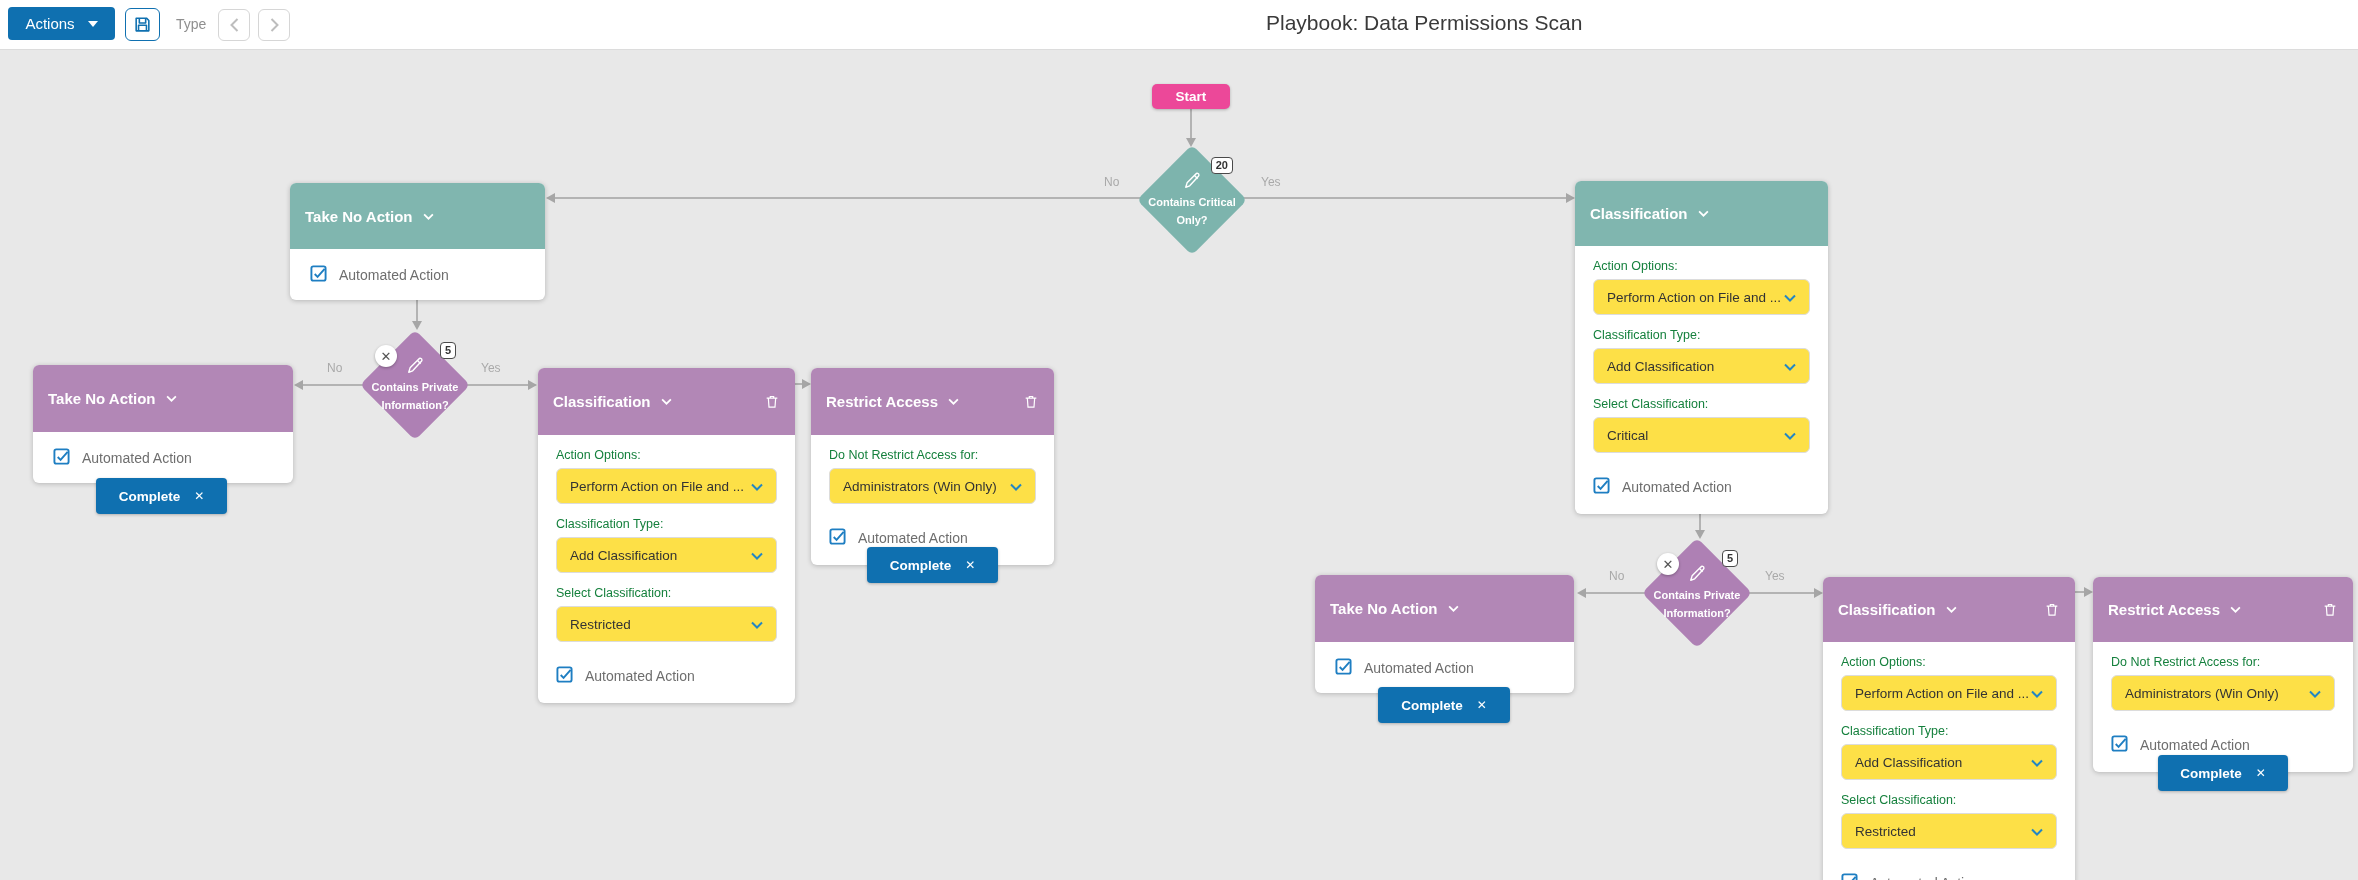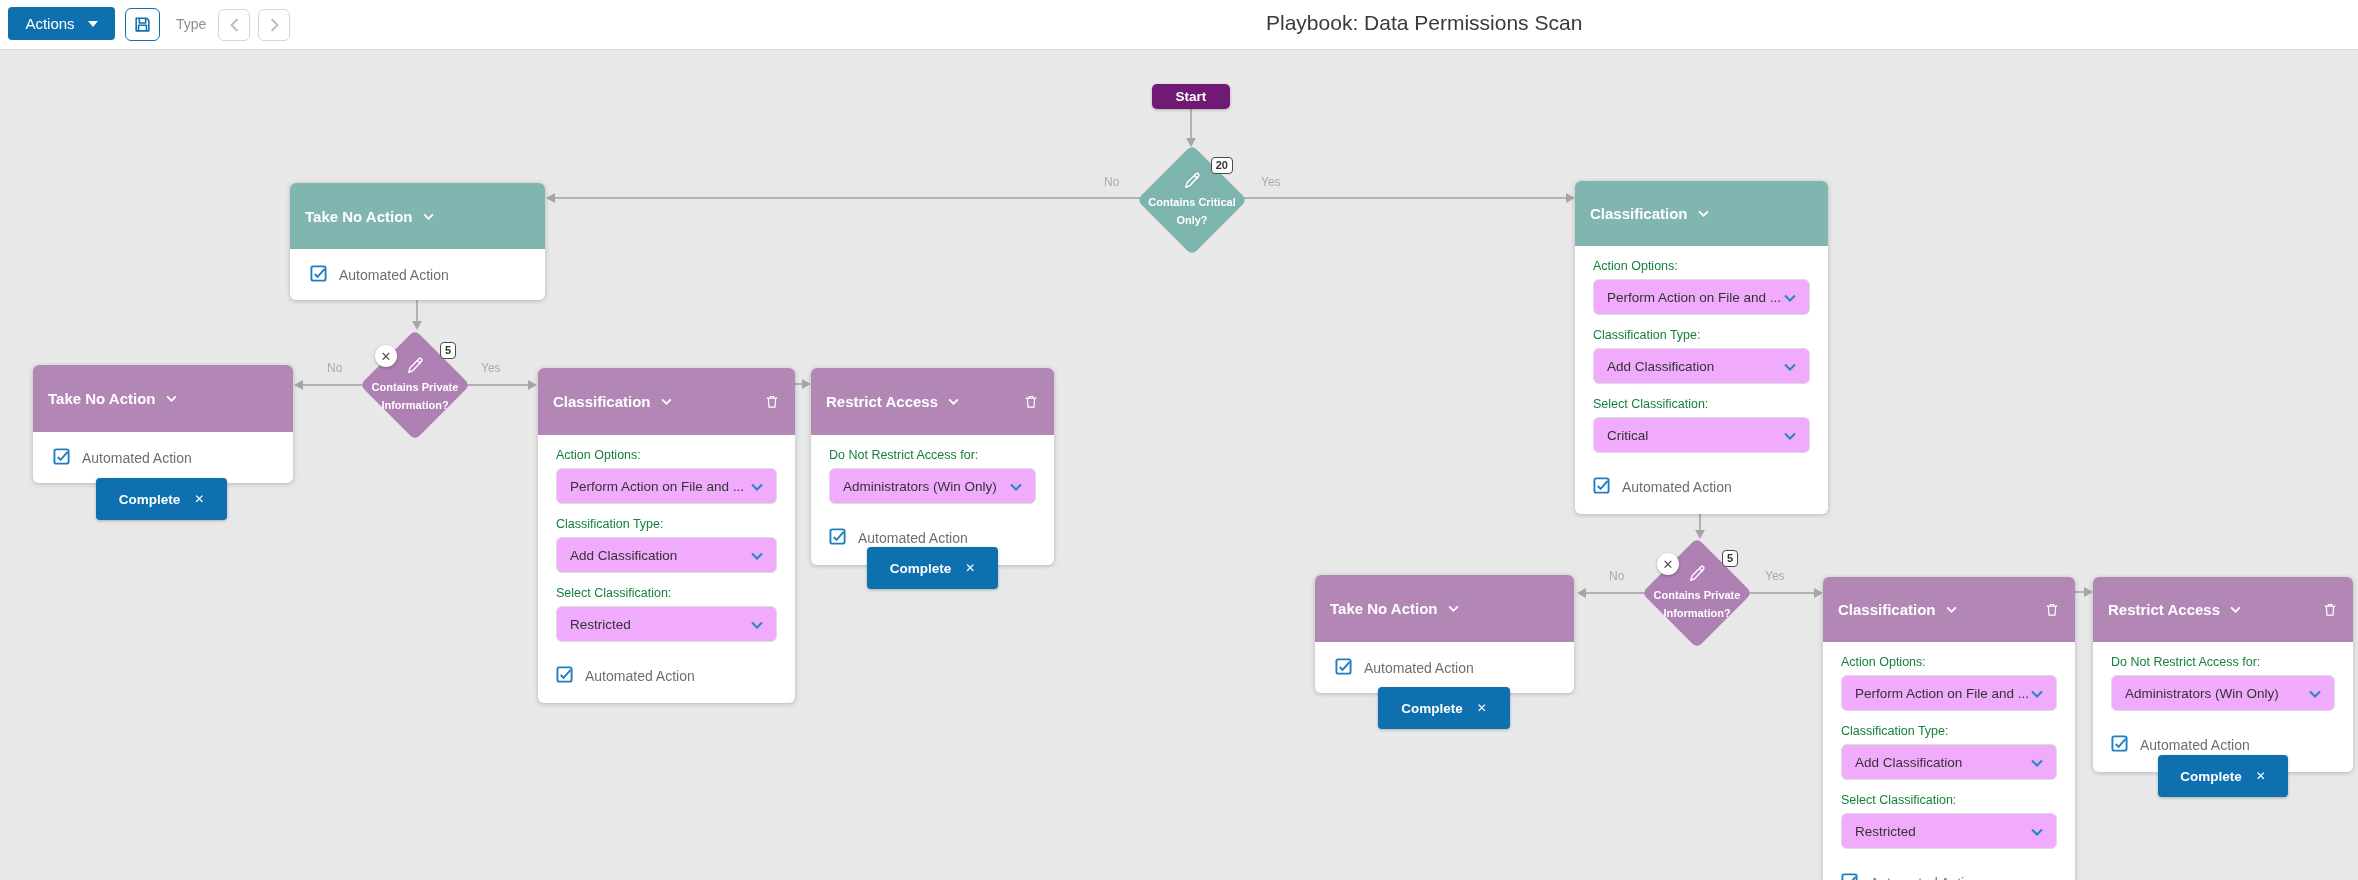--- a/index.html
+++ b/index.html
@@ -23,36 +23,36 @@
   .hline,.vline{position:absolute;background:#b3b3b3;z-index:1;}
   .hline{height:2px;} .vline{width:2px;}
   .arr{position:absolute;width:0;height:0;z-index:1;}
   .arr-r{border-top:5px solid transparent;border-bottom:5px solid transparent;border-left:9px solid #a6a6a6;}
   .arr-l{border-top:5px solid transparent;border-bottom:5px solid transparent;border-right:9px solid #a6a6a6;}
   .arr-d{border-left:5px solid transparent;border-right:5px solid transparent;border-top:9px solid #a6a6a6;}
 
   .branch-label{position:absolute;font-size:12px;color:#a9a9a9;z-index:2;}
 
   
-  .start-node{position:absolute;left:1152px;top:84px;width:78px;height:25px;background:#701a75;border-radius:5px;color:#fff;
+  .start-node{position:absolute;left:1152px;top:84px;width:78px;height:25px;background:#ec4899;border-radius:5px;color:#fff;
     font-size:13.5px;font-weight:bold;display:flex;align-items:center;justify-content:center;z-index:3;box-shadow:0 1px 3px rgba(0,0,0,.25);cursor:pointer;}
-  .complete-btn{position:absolute;height:42px;background:#0f70b0;border-radius:4px;color:#fff;font-size:13.5px;font-weight:bold;
+  .complete-btn{position:absolute;height:36px;background:#0f70b0;border-radius:4px;color:#fff;font-size:13.5px;font-weight:bold;
     display:flex;align-items:center;justify-content:center;gap:14px;z-index:3;box-shadow:0 1px 3px rgba(0,0,0,.25);cursor:pointer;}
   .complete-btn .x{font-size:12px;font-weight:normal;}
 
   
   .card{position:absolute;background:#fff;border-radius:6px;box-shadow:0 1px 5px rgba(0,0,0,.22);z-index:2;}
   .card-header{height:35px;border-radius:6px 6px 0 0;display:flex;align-items:center;padding:16px 15px;color:#fff;
     font-weight:bold;font-size:15px;gap:10px;cursor:pointer;}
   .card-header.h33{height:33px;}
   .teal-bg{background:#80b6af;} .purple-bg{background:#b287b6;}
   .hdr-chev{display:flex;align-items:center;}
   .trash{margin-left:auto;display:flex;align-items:center;cursor:pointer;}
   .field-label{margin:13px 18px 6px 18px;font-size:12.5px;color:#15803d;}
-  .select{margin:0 18px;height:34px;border:1px solid #dcdcdc;border-radius:6px;background:#f0abfc;display:flex;align-items:center;
+  .select{margin:0 18px;height:34px;border:1px solid #dcdcdc;border-radius:6px;background:#fde047;display:flex;align-items:center;
     justify-content:space-between;padding:0 13px;font-size:13.5px;color:#333;cursor:pointer;}
   .cb-row{display:flex;align-items:center;gap:12px;margin:24px 18px 17px 18px;font-size:14px;color:#6e6e6e;}
   .cb-row.compact{margin:16px 20px 15px 20px;}
 
   
   .diamond{position:absolute;width:110px;height:110px;z-index:3;cursor:pointer;}
   .diamond .shape{position:absolute;left:16px;top:16px;width:78px;height:78px;transform:rotate(45deg);border-radius:6px;}
   .shape.teal{background:#7db4ad;} .shape.purple{background:#ae80b4;}
   .diamond .content{position:absolute;left:3px;right:3px;top:0;bottom:0;display:flex;flex-direction:column;align-items:center;
     justify-content:center;text-align:center;color:#fff;font-size:11px;font-weight:bold;line-height:1.55;z-index:2;}

